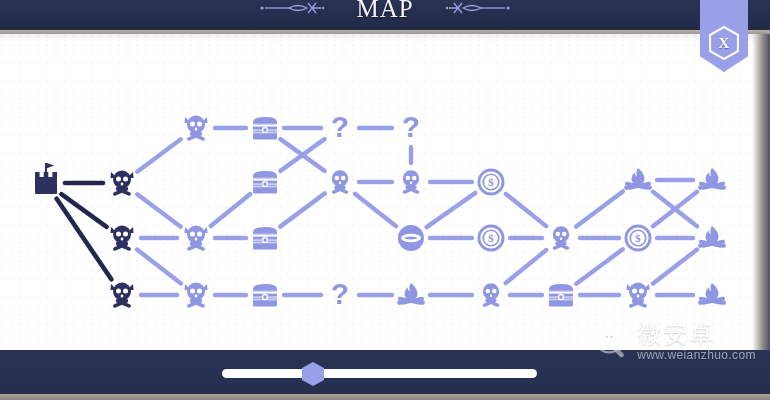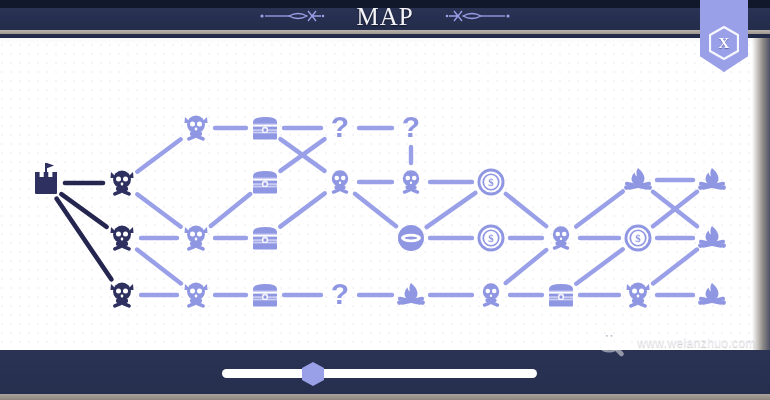--- a/index.html
+++ b/index.html
@@ -5,21 +5,21 @@
   html,body{margin:0;padding:0;}
   body{
     width:770px;height:400px;overflow:hidden;
     font-family:"Liberation Sans",sans-serif;
     background:#11182c;
   }
   #app{position:relative;width:770px;height:400px;overflow:hidden;}
 
   
   .header{
-    position:absolute;left:0;top:8px;width:770px;height:30px;
+    position:absolute;left:0;top:0;width:770px;height:30px;
     background:linear-gradient(180deg,#2b3355 0%,#252d4d 60%,#222a48 100%);
     z-index:6;
   }
   .header-rule{
     position:absolute;left:0;top:30px;width:770px;height:4px;
     background:linear-gradient(180deg,#b9b3ab 0%,#9d978f 100%);
     z-index:6;
   }
   .title-wrap{
     position:absolute;left:0;top:-9px;width:770px;height:34px;
@@ -397,17 +397,18 @@
       <g fill="#ffffff" opacity=".85">
         <path d="M11 16 q6 -6 12 0 z"></path>
         <rect x="11" y="17" width="12" height="8" rx="2"></rect>
         <rect x="7.5" y="17" width="2.6" height="8" rx="1.3"></rect>
         <rect x="23.9" y="17" width="2.6" height="8" rx="1.3"></rect>
         <circle cx="14.5" cy="14.6" r="1" fill="#6f7698"></circle>
         <circle cx="19.5" cy="14.6" r="1" fill="#6f7698"></circle>
       </g>
     </svg>
     <div class="wm-texts">
+      <div class="wm-cn">微安卓</div>
       <div class="wm-url">www.weianzhuo.com</div>
     </div>
   </div>
 
 </div>
 
 </body></html>

